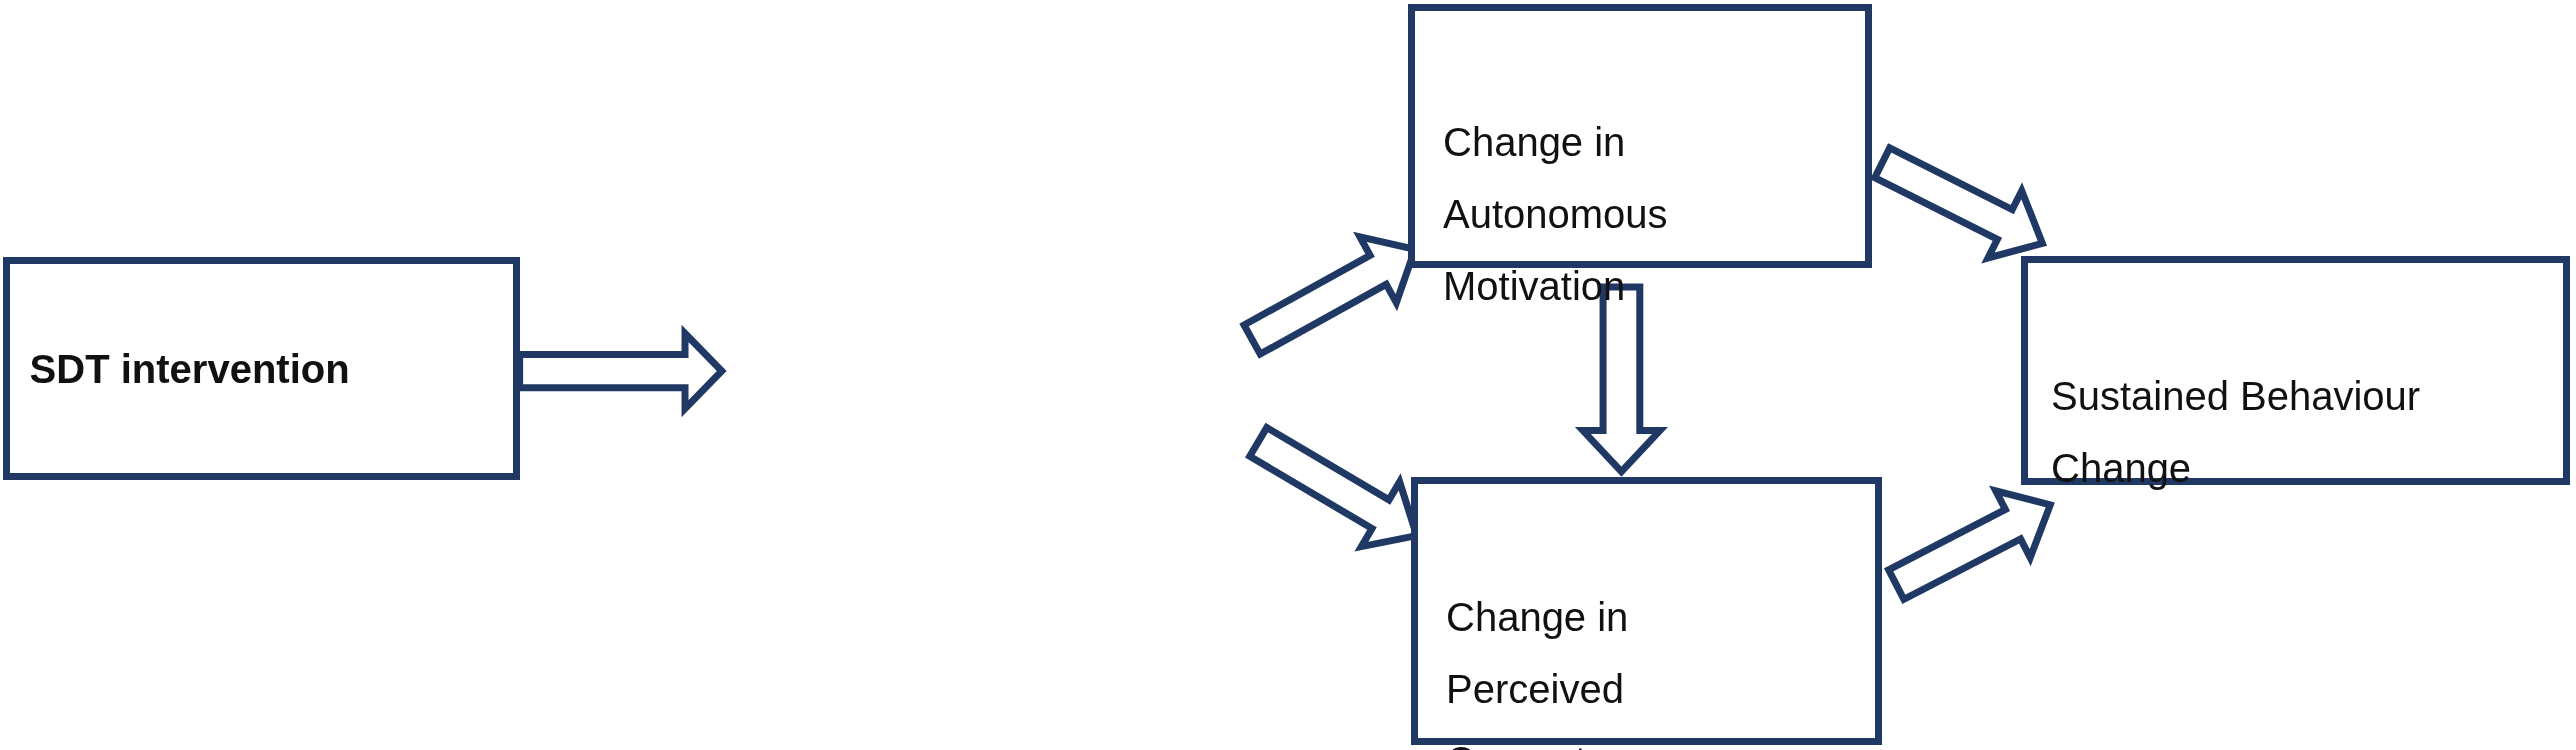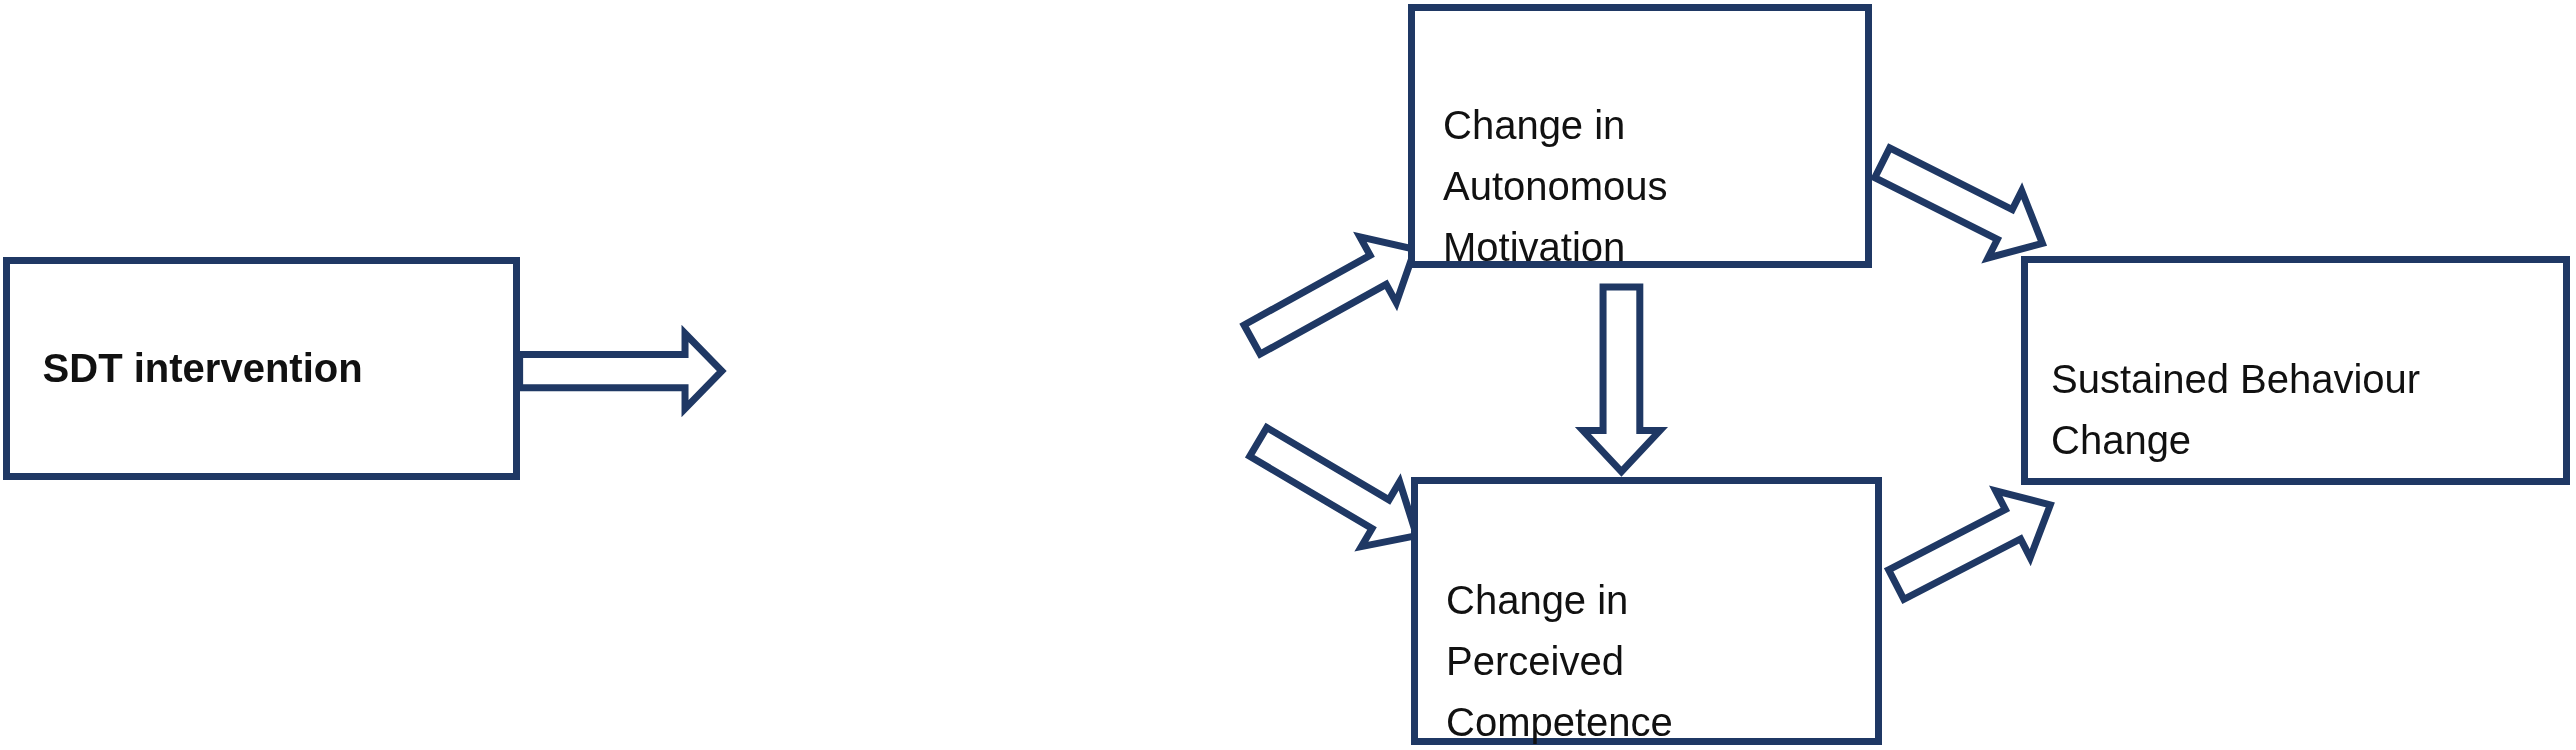--- a/index.html
+++ b/index.html
@@ -15,31 +15,31 @@
     font-family: "Liberation Sans", "DejaVu Sans", sans-serif;
     color: #111111;
     overflow: hidden;
   }
   .node {
     position: absolute;
     box-sizing: border-box;
     border: 7px solid #1f3864;
     background: #ffffff;
     font-size: 40px;
-    line-height: 61px;
+    line-height: 72px;
     white-space: pre-line;
     color: #111111;
   }
   .node .label {
     white-space: pre-line;
   }
   #box-sdt {
     left: 2.6px; top: 257px; width: 517px; height: 223px;
     display: flex; align-items: center;
-    padding-left: 33px; padding-right: 8.8px;
+    padding-left: 20px; padding-right: 8.8px;
     font-weight: bold;
   }
   #box-need {
     left: 725px; top: 275px; width: 506px; height: 208px;
     padding: 19px 17.5px 0 26px;
   }
   #box-autonomous {
     left: 1408px; top: 4.4px; width: 464px; height: 264px;
     padding: 23px 17.5px 0 28px;
   }

